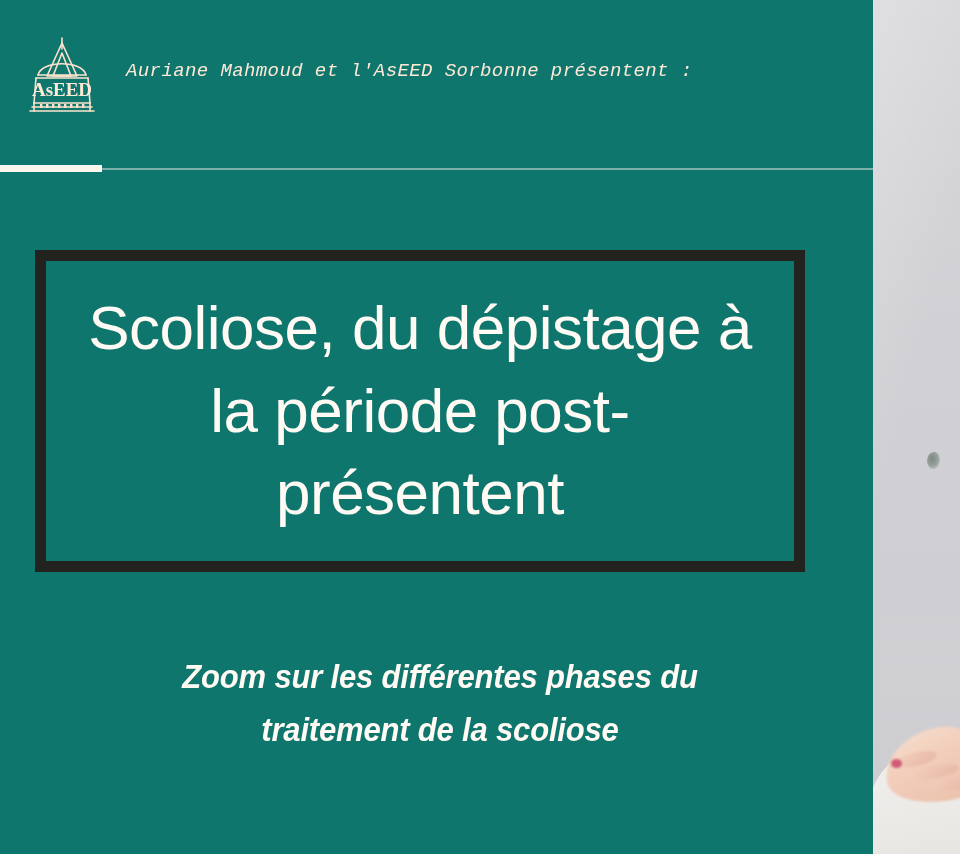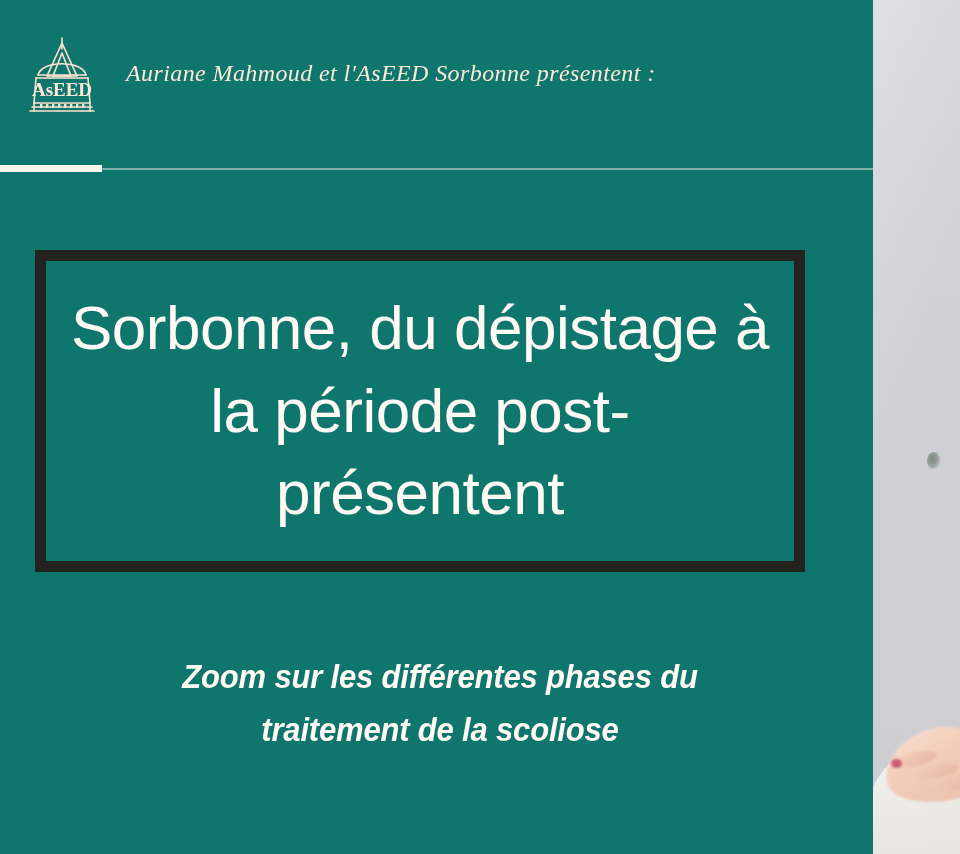--- a/index.html
+++ b/index.html
@@ -120,24 +120,24 @@
     width: 80px;
     height: 85px;
   }
   .logo svg { display: block; width: 80px; height: 85px; }
 
   .presenter {
     position: absolute;
     left: 126px;
     top: 60px;
     width: 730px;
-    font-family: Liberation Serif, serif;
+    font-family: Liberation Mono, monospace;
     font-style: italic;
     font-weight: 300;
-    font-size: 24px;
+    font-size: 19px;
     letter-spacing: 0.4px;
     color: #fde9d6;
     white-space: nowrap;
   }
 
   
   .rule-thin {
     position: absolute;
     left: 0;
     top: 168px;
@@ -257,21 +257,21 @@
       </div>
 
       <div class="presenter">Auriane Mahmoud et l'AsEED Sorbonne présentent :</div>
     </div>
 
     <div class="rule-thin"></div>
     <div class="rule-thick"></div>
 
     <div class="title-frame">
       <div class="title-text">
-          <div>Sorbonne, du dépistage à</div>
+          <div>Scoliose, du dépistage à</div>
           <div>la période post-</div>
           <div>présentent</div>
         </div>
     </div>
 
     <div class="subtitle">
         <div>Zoom sur les différentes phases du</div>
         <div>traitement de la scoliose</div>
       </div>
 

